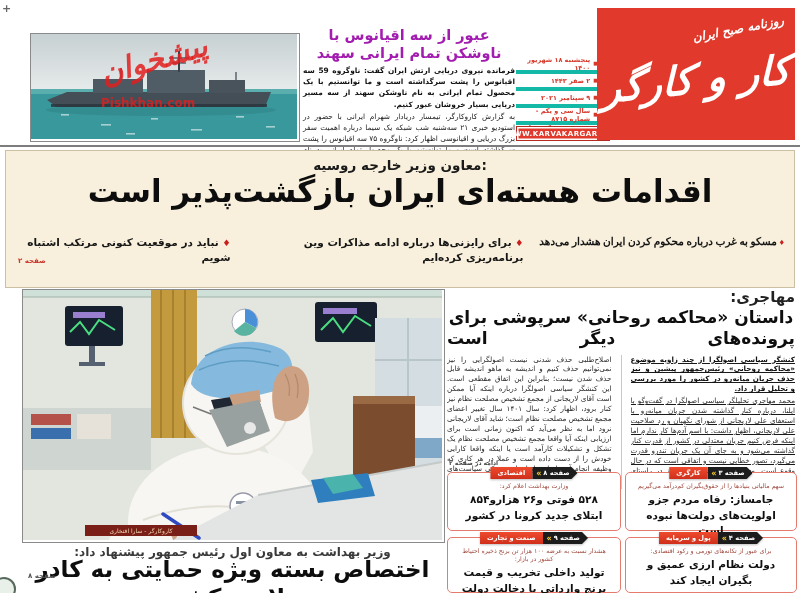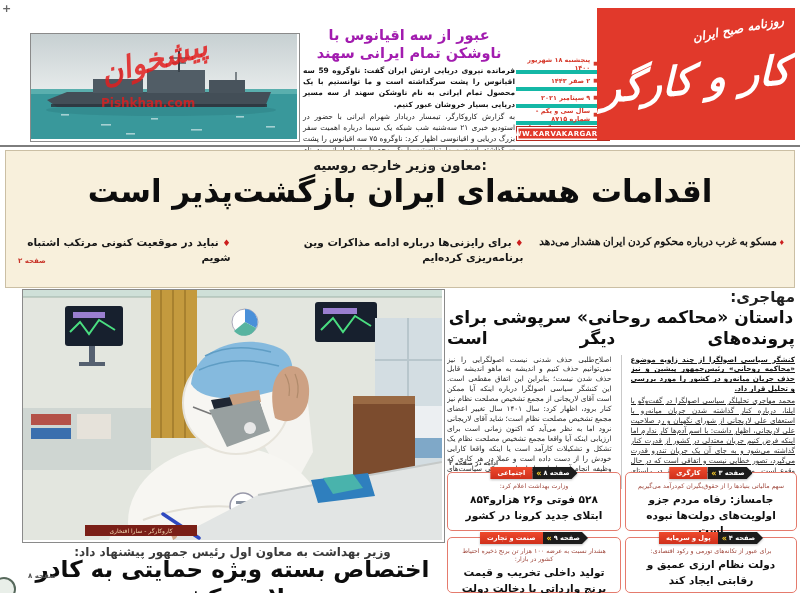--- a/index.html
+++ b/index.html
@@ -278,40 +278,40 @@
         <span class="chev">«</span>
         <span>صفحه ۳</span>
       </div>
     </div>
     <div class="tbox-kick rtl">سهم مالیاتی بنیادها را از حقوق‌بگیران کم‌درآمد می‌گیریم</div>
     <div class="tbox-head rtl">جامساز: رفاه مردم جزو اولویت‌های دولت‌ها نبوده است</div>
   </div>
 
   <div class="abs tbox" style="left:447px;top:472px;width:172px;height:57px;">
     <div class="ribbon">
-      <div class="rib-red">اجتماعی</div>
+      <div class="rib-red">اقتصادی</div>
       <div class="rib-blk">
         <span class="chev">«</span>
         <span>صفحه ۸</span>
       </div>
     </div>
     <div class="tbox-kick rtl">وزارت بهداشت اعلام کرد:</div>
     <div class="tbox-head rtl">۵۲۸ فوتی و۲۶ هزارو۸۵۴ ابتلای جدید کرونا در کشور</div>
   </div>
 
   <div class="abs tbox" style="left:625px;top:537px;width:170px;height:54px;">
     <div class="ribbon">
       <div class="rib-red">پول و سرمایه</div>
       <div class="rib-blk">
         <span class="chev">«</span>
         <span>صفحه ۴</span>
       </div>
     </div>
     <div class="tbox-kick rtl">برای عبور از تکانه‌های تورمی و رکود اقتصادی:</div>
-    <div class="tbox-head rtl">دولت نظام ارزی عمیق و رقابتی ایجاد کند</div>
+    <div class="tbox-head rtl">دولت نظام ارزی عمیق و بگیران ایجاد کند</div>
   </div>
 
   <div class="abs tbox" style="left:447px;top:537px;width:172px;height:54px;">
     <div class="ribbon">
       <div class="rib-red">صنعت و تجارت</div>
       <div class="rib-blk">
         <span class="chev">«</span>
         <span>صفحه ۹</span>
       </div>
     </div>

